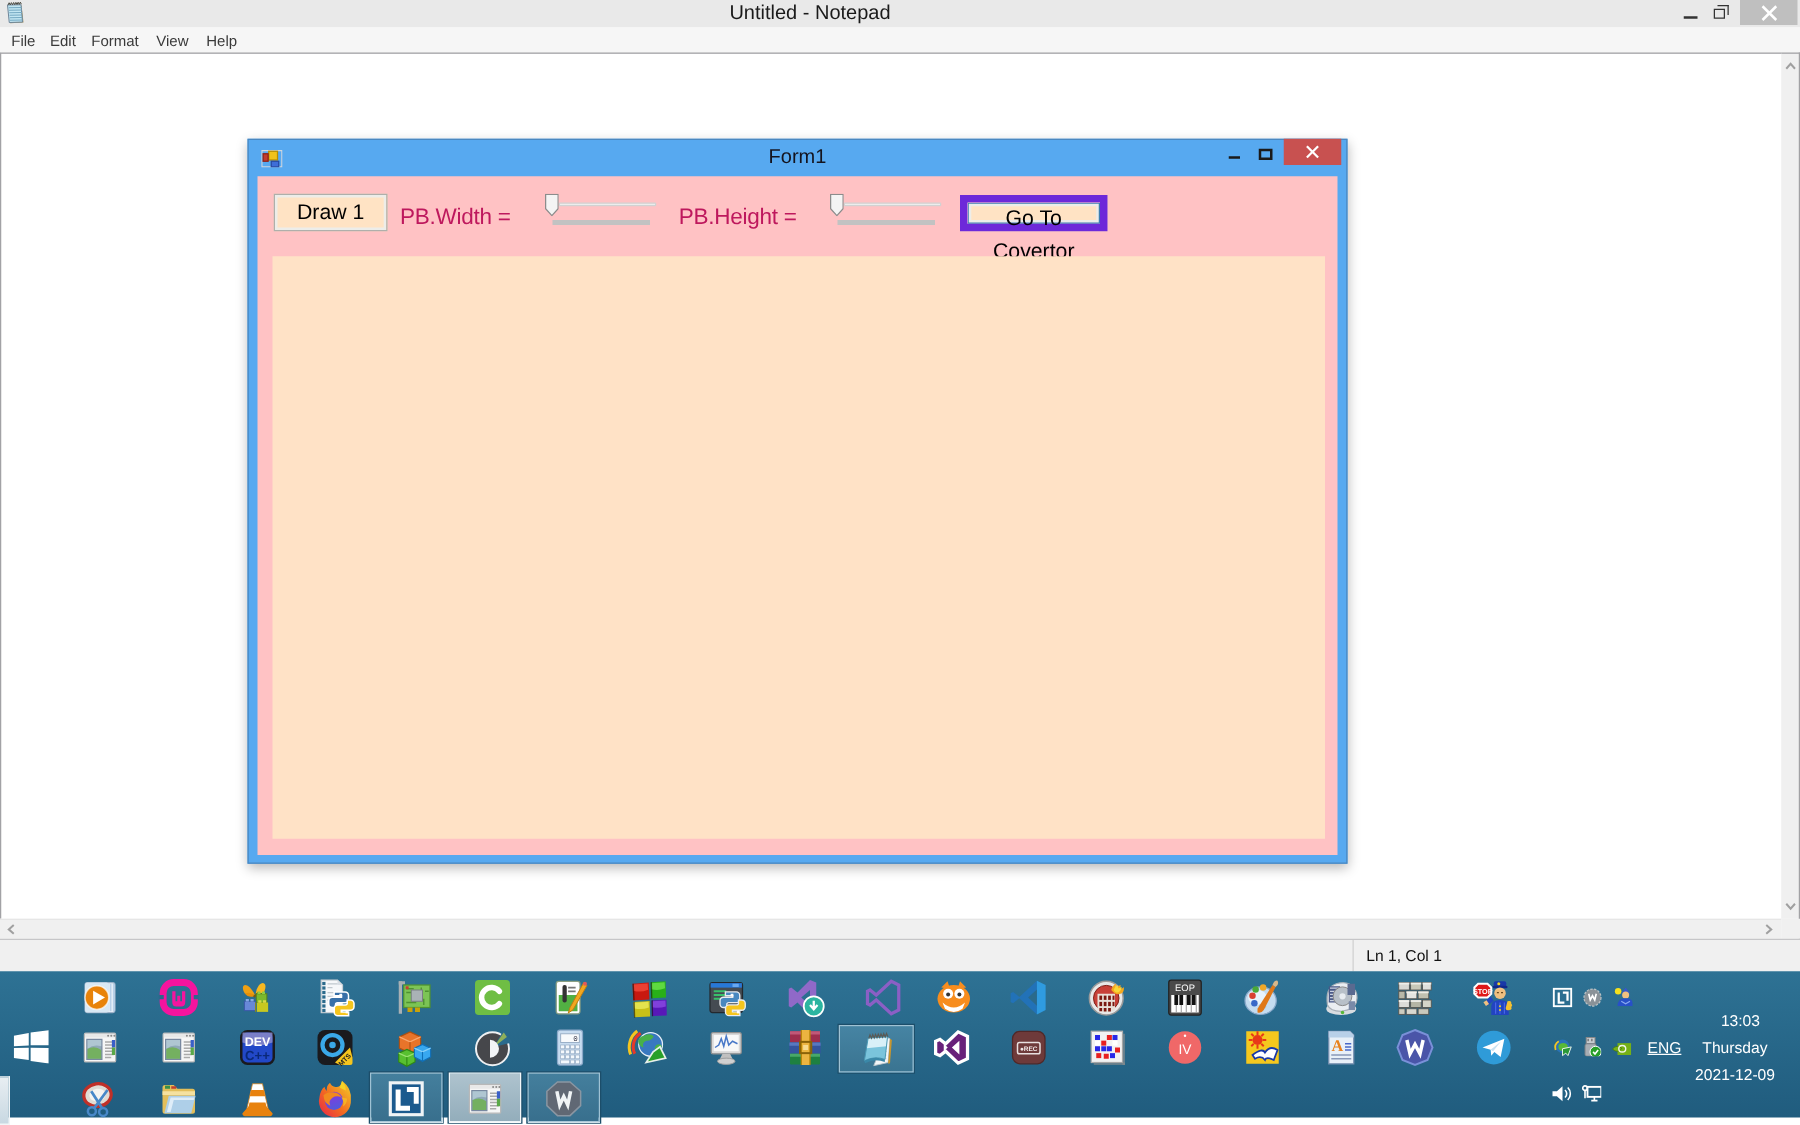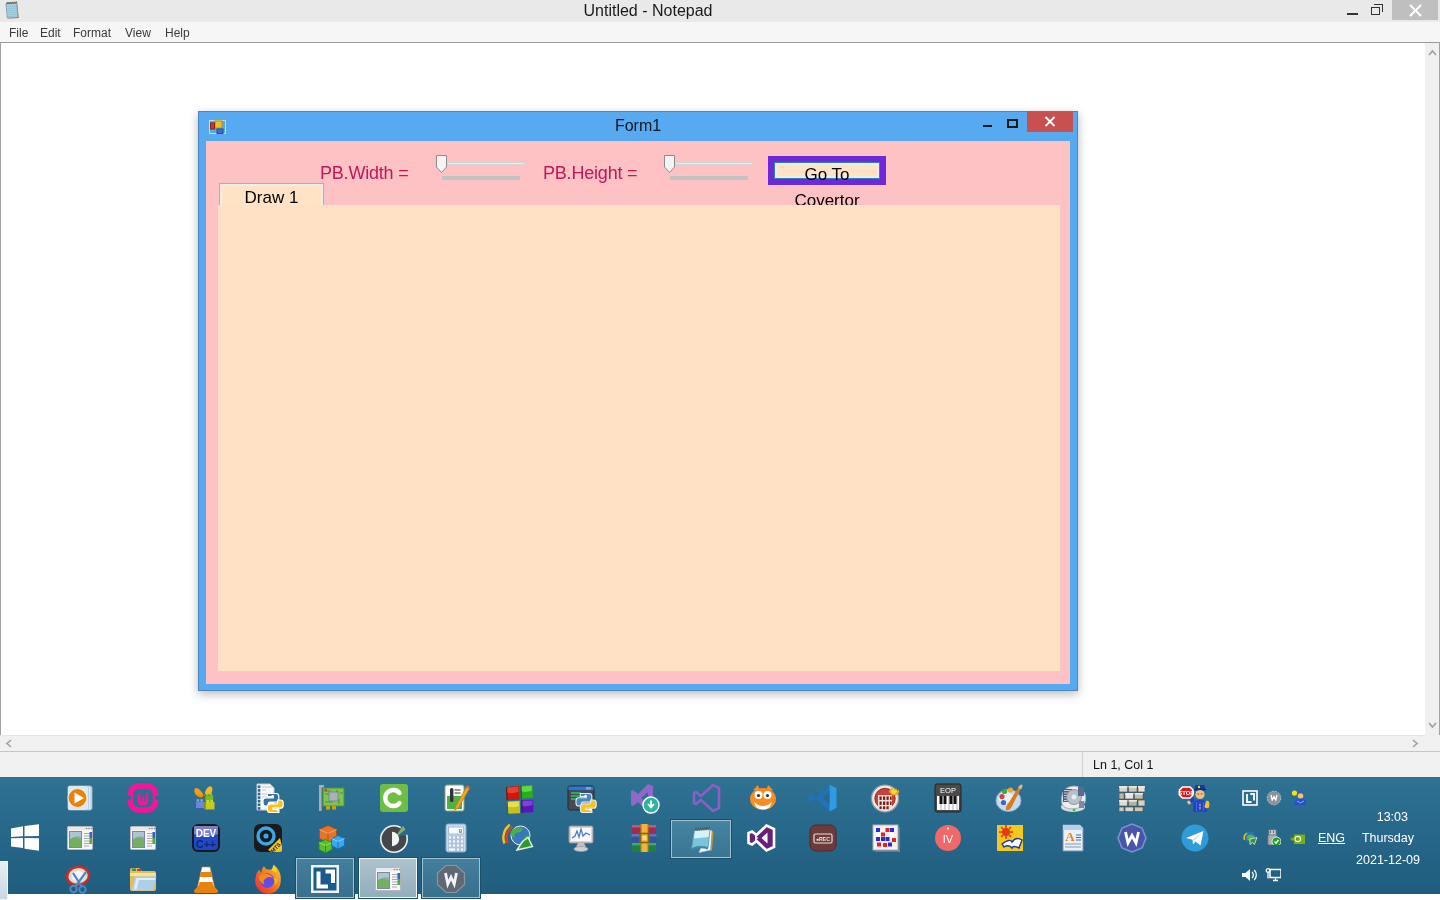--- a/index.html
+++ b/index.html
@@ -119,21 +119,21 @@
 
     <div style="position:absolute;left:784px;top:13px;width:9px;height:2px;background:#1a1a1a"></div>
     <div style="position:absolute;left:808px;top:7px;width:11px;height:9px;border:2px solid #1a1a1a"></div>
     <div id="f1-close">
         <svg style="position:absolute;left:17px;top:5px" width="12" height="11" viewBox="0 0 12 11">
           <path d="M1.5 1 L10.5 10 M10.5 1 L1.5 10" stroke="#fff" stroke-width="1.8"></path>
         </svg>
       </div>
     <div id="f1-client">
 
-      <div class="btn-bisque" style="left:13px;top:14px;width:105px;height:30px;line-height:27px;margin-top:28px;">Draw 1</div>
+      <div class="btn-bisque" style="left:13px;top:14px;width:91px;height:30px;line-height:27px;">Draw 1</div>
 
       <div class="flabel" style="left:114px;top:22px;">PB.Width =</div>
       <div class="flabel" style="left:337px;top:22px;">PB.Height =</div>
 
       <div class="track" style="left:241px;top:21px;width:78px;"></div>
       <div class="band" style="left:236px;top:35px;width:78px;"></div>
       <svg class="thumb" style="left:230px;top:14px;" viewBox="0 0 11 18">
         <path d="M0.5 0.5 H10.5 V12 L5.5 17.5 L0.5 12 Z" fill="#F4F4F4" stroke="#8C8C8C"></path>
       </svg>
 

